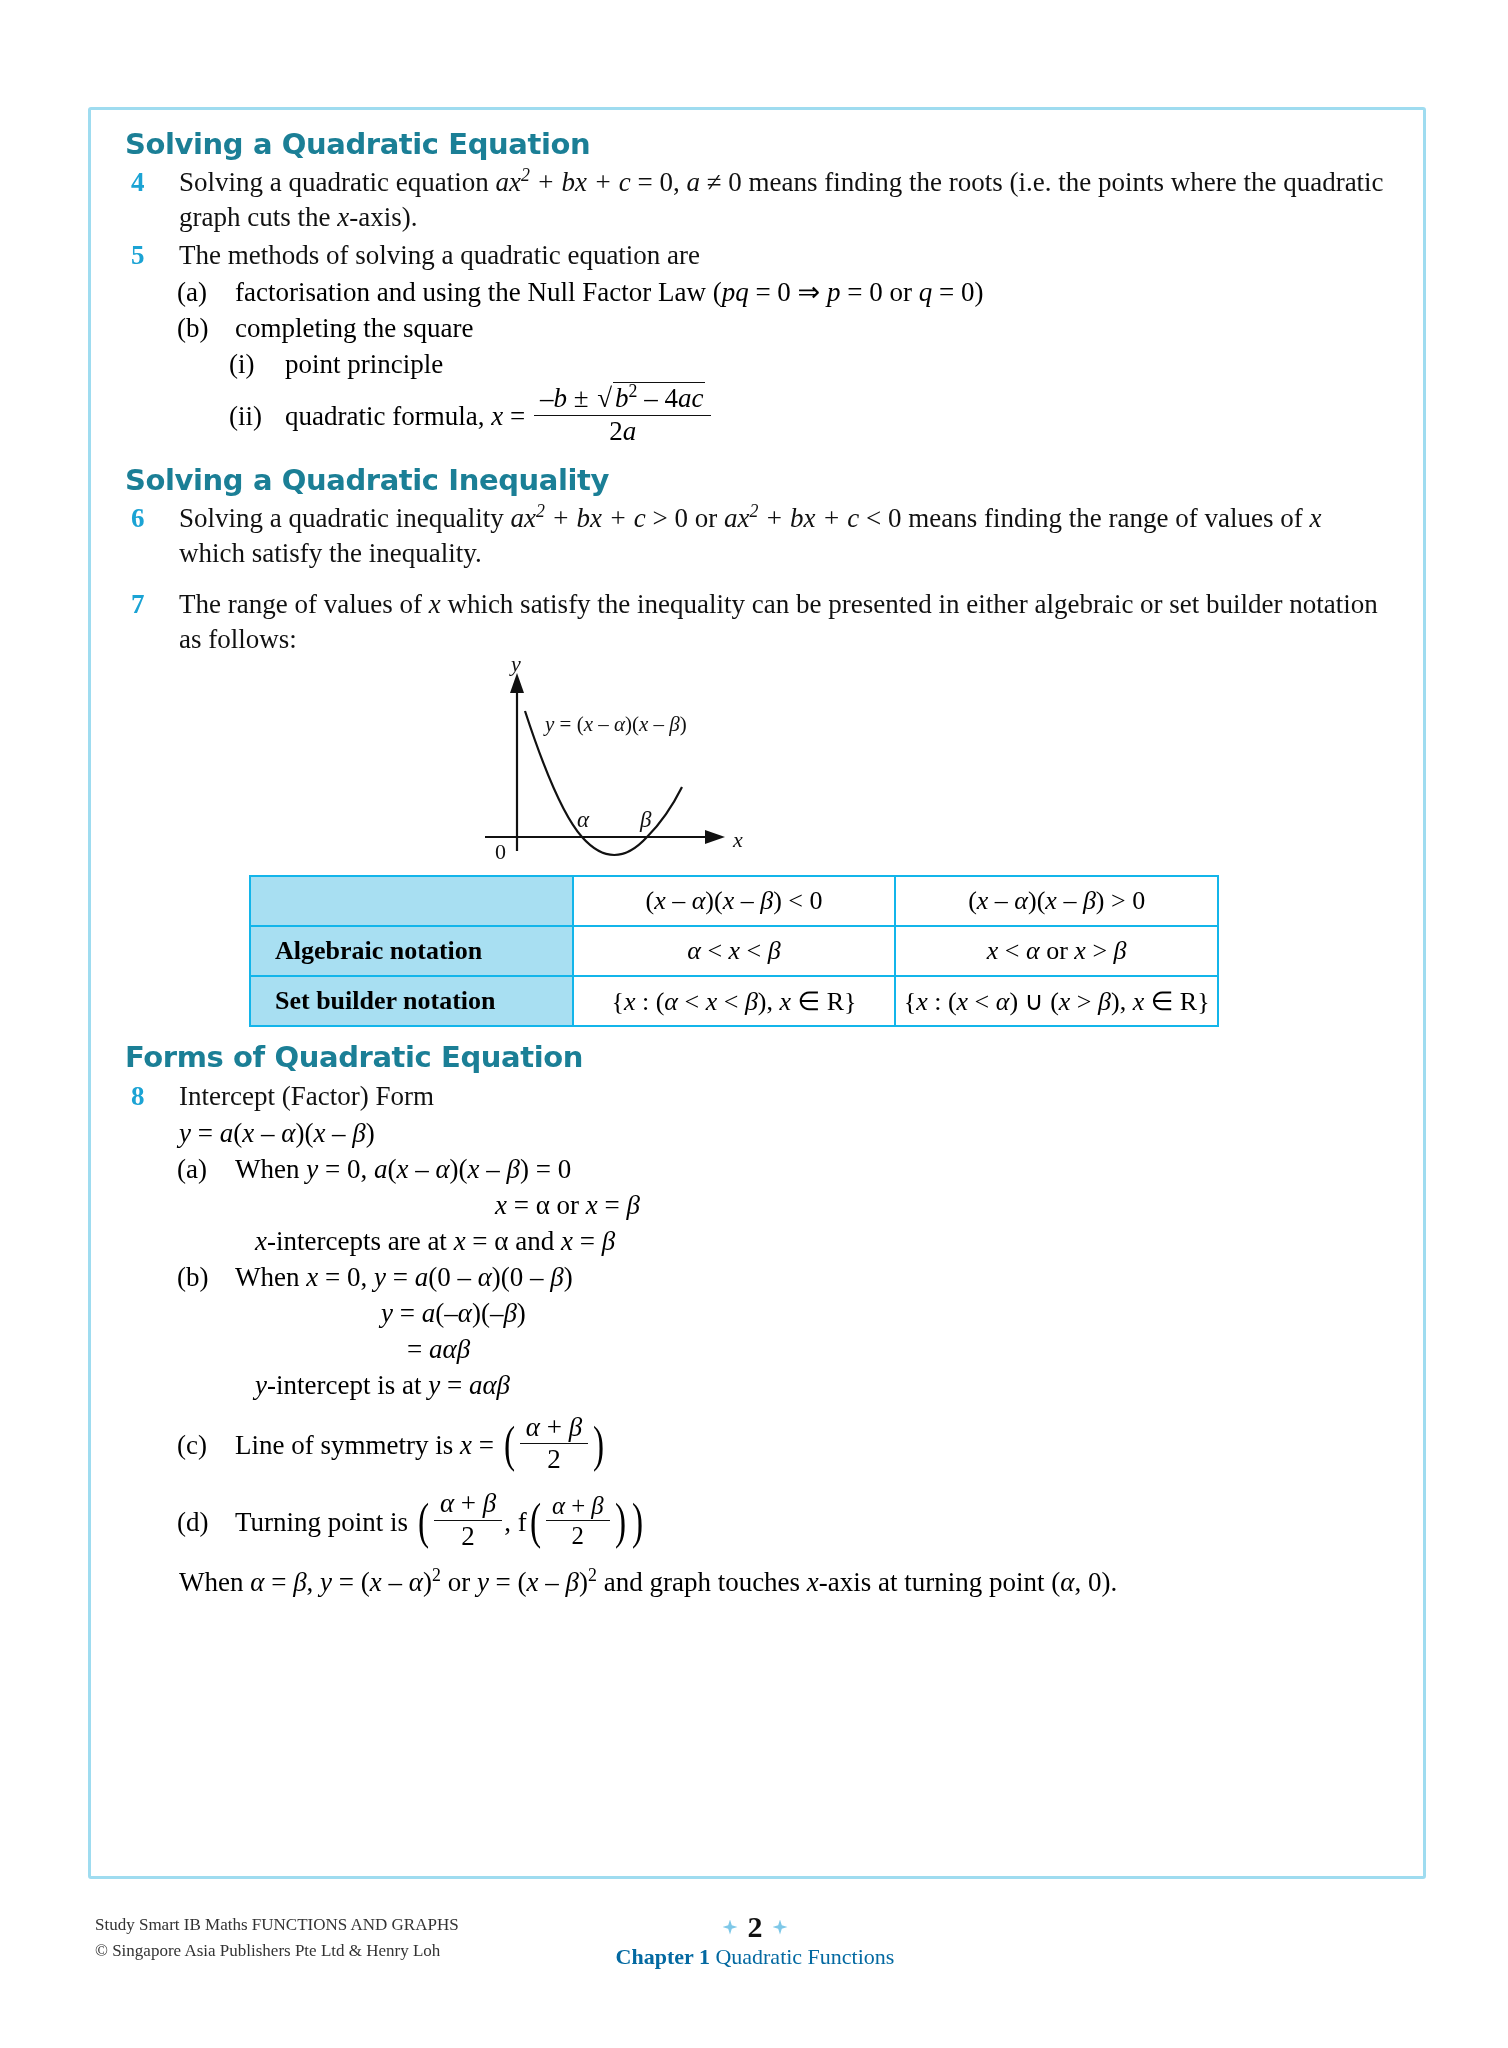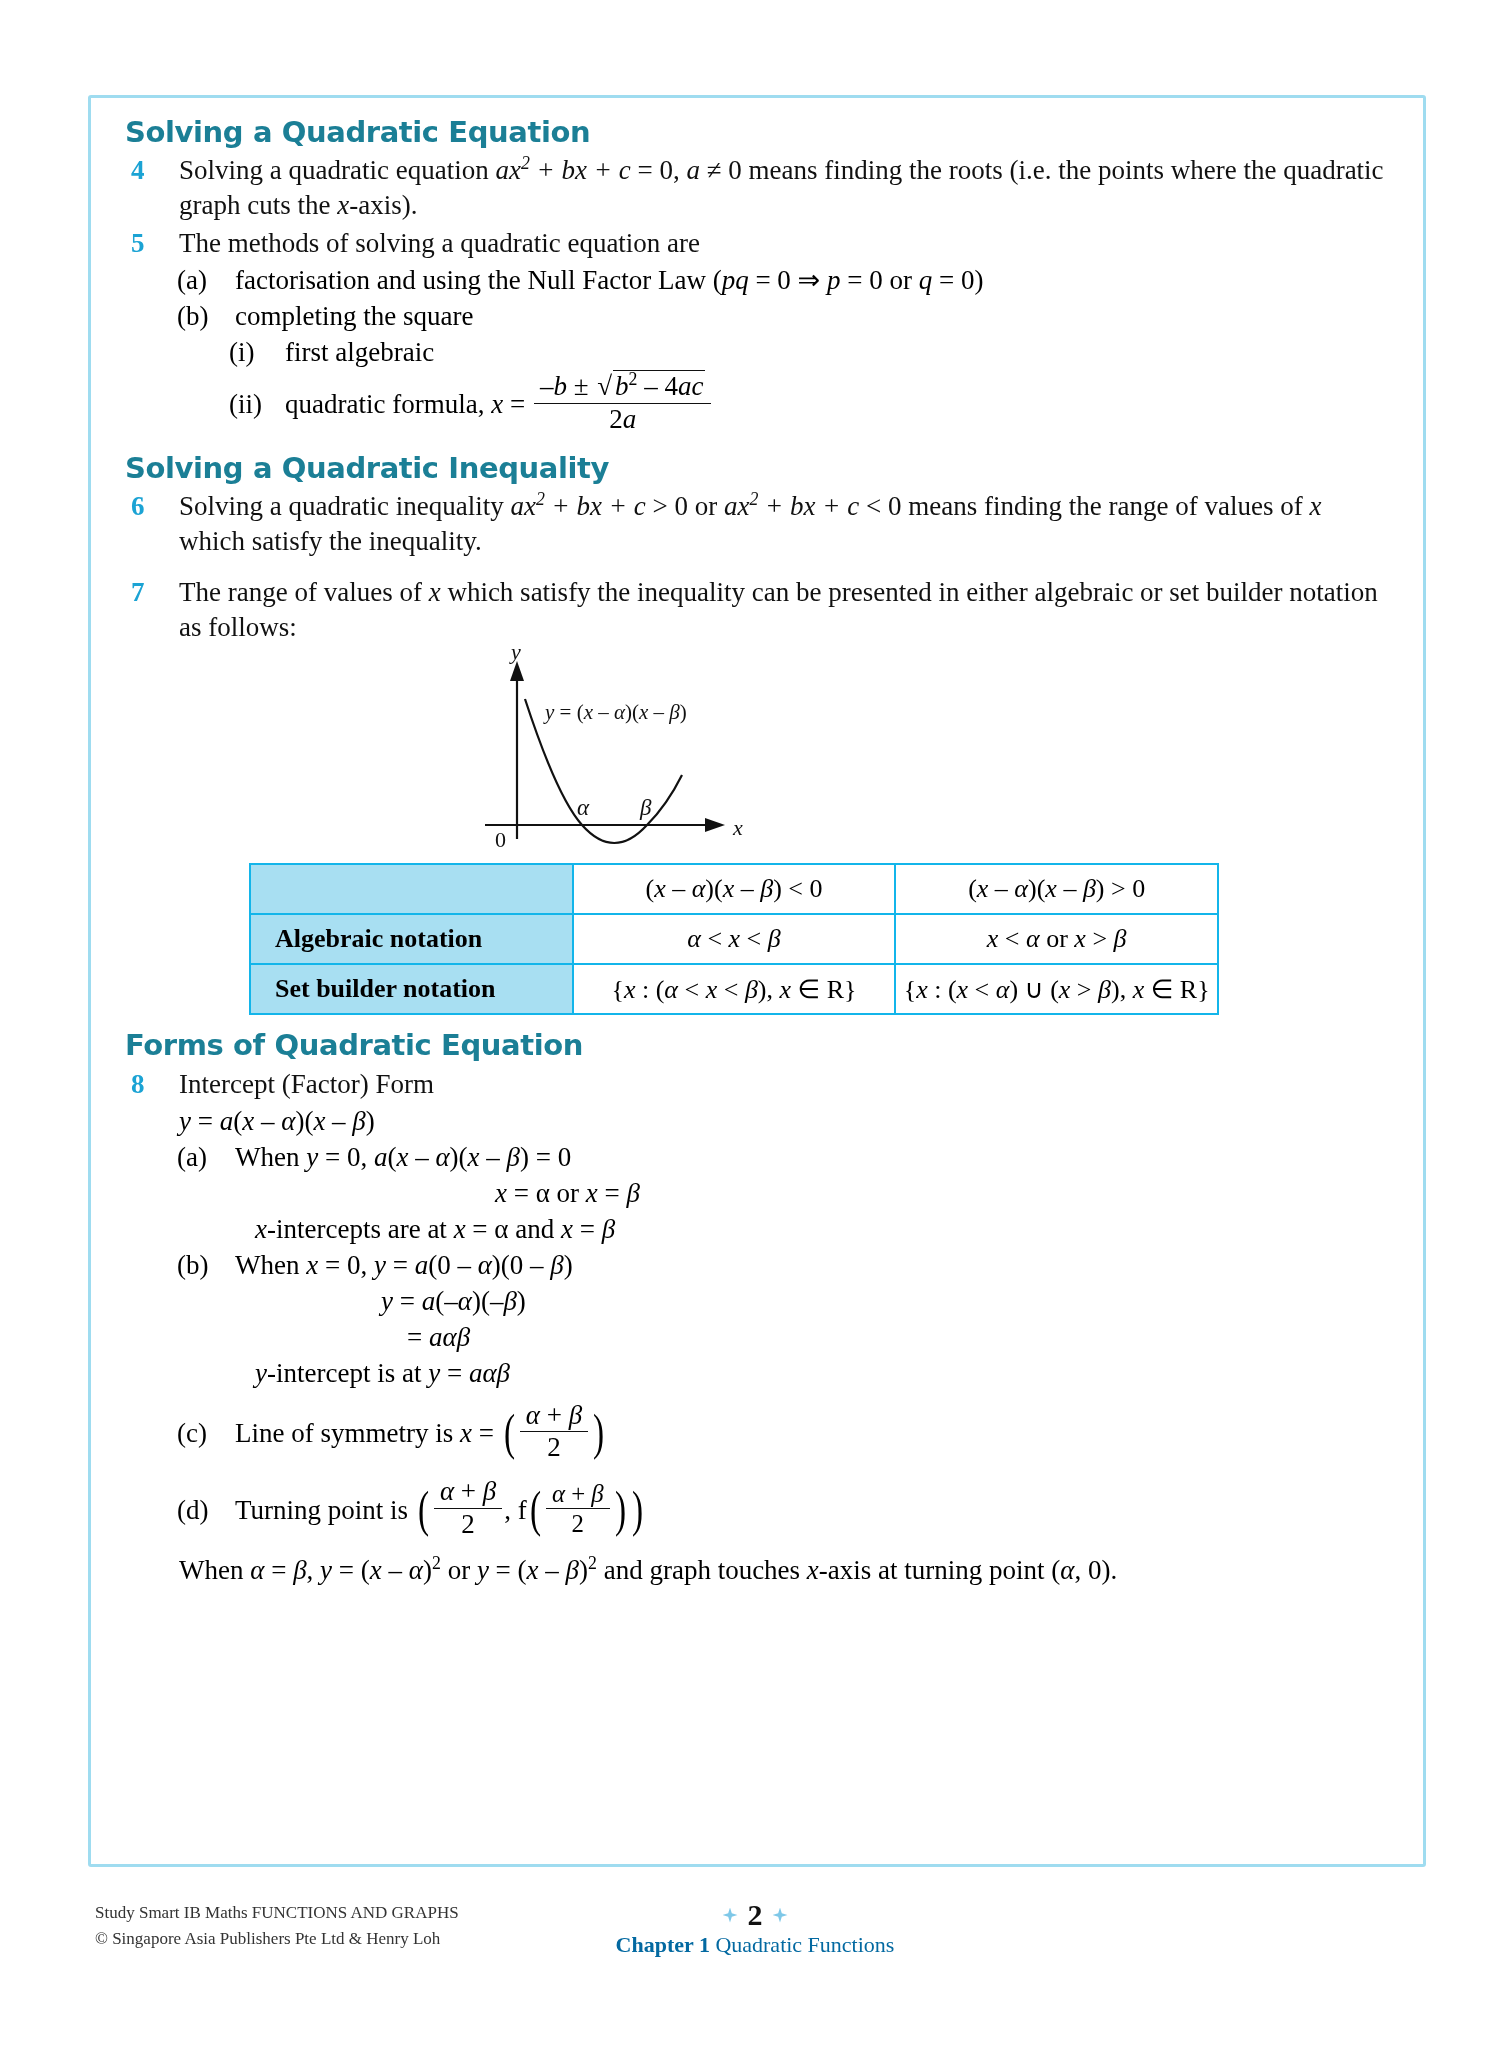--- a/index.html
+++ b/index.html
@@ -5,21 +5,21 @@
   html,body{margin:0;padding:0;}
   body{
     width:1508px;height:2048px;
     background:#ffffff;
     font-family:"Liberation Serif", serif;
     position:relative;
     overflow:hidden;
   }
   .page{
     position:absolute;
-    left:0;top:0;width:1508px;height:1728px;
+    left:0;top:12px;width:1508px;height:1728px;
   }
   .content-box{
     position:absolute;
     left:88px; top:95px;
     width:1338px; height:1772px;
     border:3px solid #9fdcf0;
     border-radius:3px;
     background:#ffffff;
     box-sizing:border-box;
   }
@@ -191,21 +191,21 @@
       <span>factorisation and using the Null Factor Law (<i class="v">pq</i> = 0 ⇒ <i class="v">p</i> = 0 or <i class="v">q</i> = 0)</span>
     </div>
 
     <div class="sub indent1">
       <span class="lbl">(b)</span>
       <span>completing the square</span>
     </div>
 
     <div class="sub indent2">
       <span class="lbl">(i)</span>
-      <span>first algebraic</span>
+      <span>point principle</span>
     </div>
 
     <div class="sub indent2" style="align-items:center;margin-top:2px;">
       <span class="lbl">(ii)</span>
       <span>quadratic formula, <i class="v">x</i> =&nbsp;</span>
       <span class="frac">
         <span class="top">–<i class="v">b</i> ± <span class="rad">√<span class="bar"><i class="v">b</i><span class="sup">2</span> – 4<i class="v">ac</i></span></span></span>
         <span class="bot">2<i class="v">a</i></span>
       </span>
     </div>

